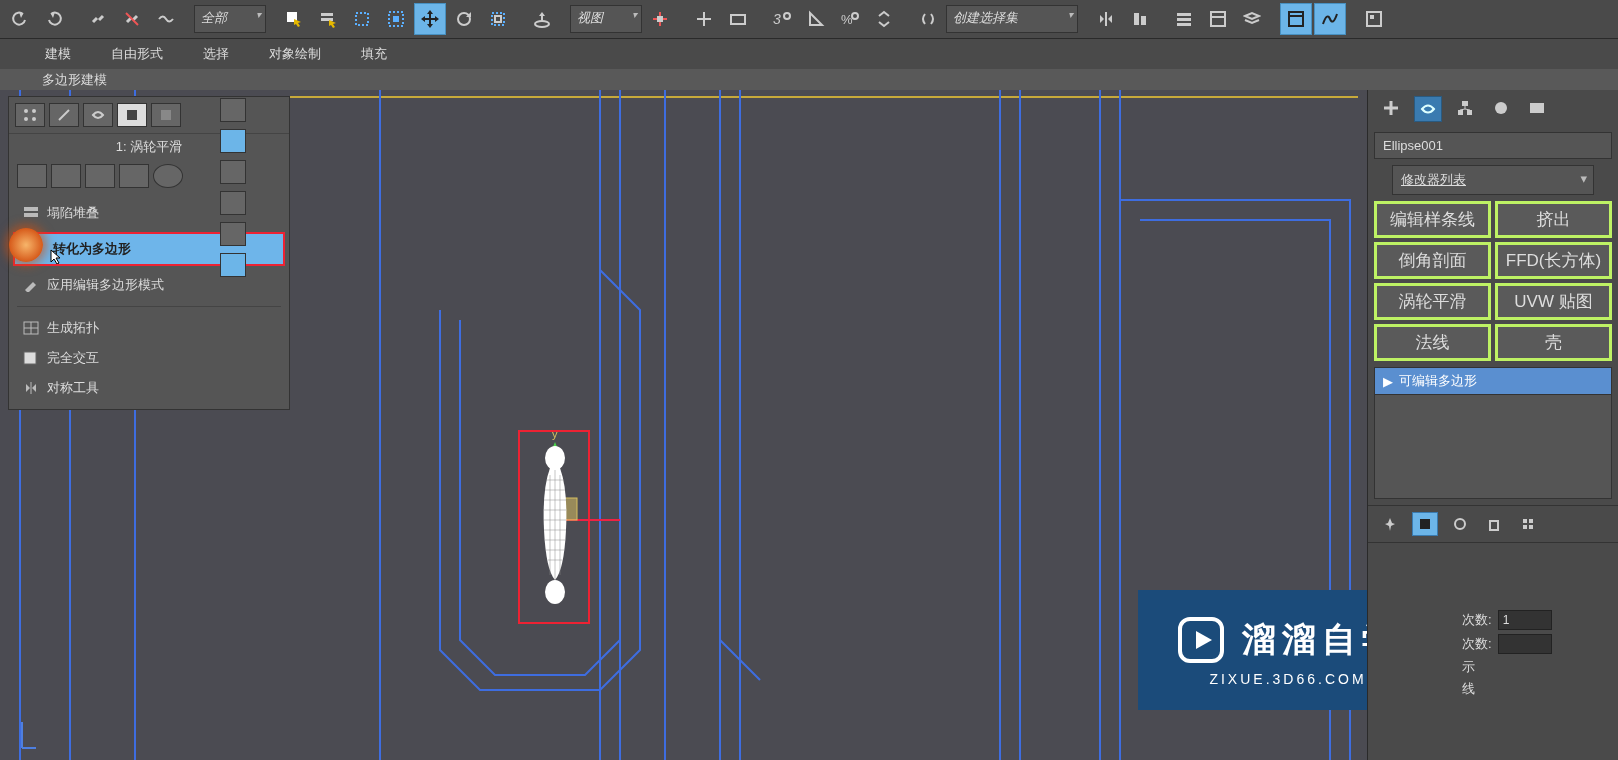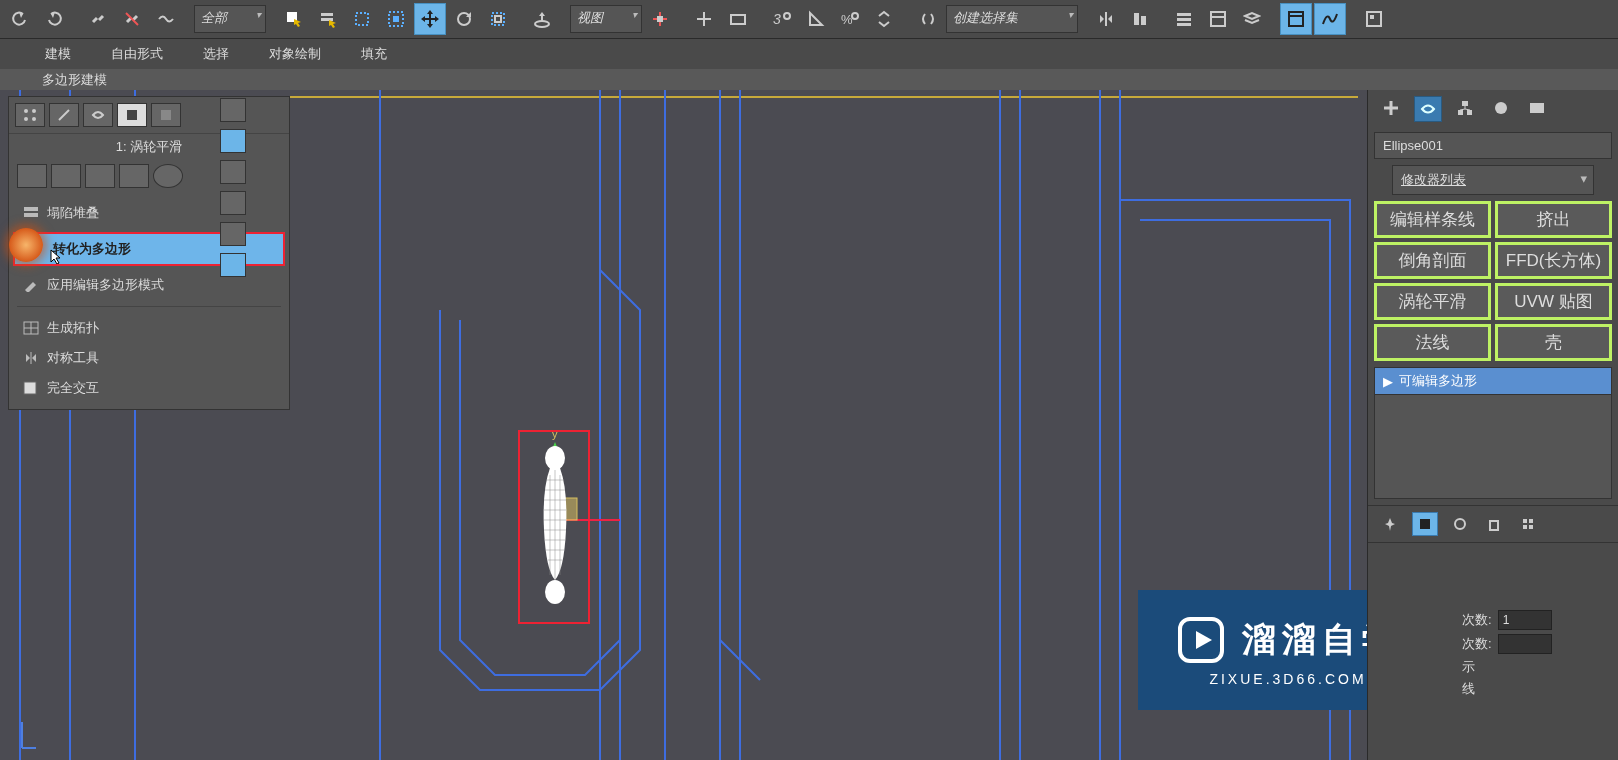--- a/index.html
+++ b/index.html
@@ -404,35 +404,35 @@
           <svg width="16" height="14">
             <rect x="1" y="1" width="14" height="12" fill="none" stroke="#bbb" stroke-width="1"></rect>
             <line x1="1" y1="7" x2="15" y2="7" stroke="#bbb"></line>
             <line x1="8" y1="1" x2="8" y2="13" stroke="#bbb"></line>
           </svg>
         </span>
       <span>生成拓扑</span>
     </div>
     <div class="lp-item">
       <span class="icon">
+          <svg width="14" height="14">
+            <rect x="1" y="1" width="12" height="12" fill="#ddd" stroke="#666"></rect>
+          </svg>
+        </span>
+      <span>完全交互</span>
+    </div>
+    <div class="lp-item">
+      <span class="icon">
           <svg width="16" height="14">
             <path d="M8 1 L8 13" stroke="#bbb" stroke-width="1"></path>
             <path d="M3 3 L7 7 L3 11 Z" fill="#bbb"></path>
             <path d="M13 3 L9 7 L13 11 Z" fill="#bbb"></path>
           </svg>
         </span>
       <span>对称工具</span>
-    </div>
-    <div class="lp-item">
-      <span class="icon">
-          <svg width="14" height="14">
-            <rect x="1" y="1" width="12" height="12" fill="#ddd" stroke="#666"></rect>
-          </svg>
-        </span>
-      <span>完全交互</span>
     </div>
   </div>
 </div>
 
 <div class="sideToggles">
   <span class="st"></span>
   <span class="st on"></span>
   <span class="st"></span>
   <span class="st"></span>
   <span class="st"></span>

